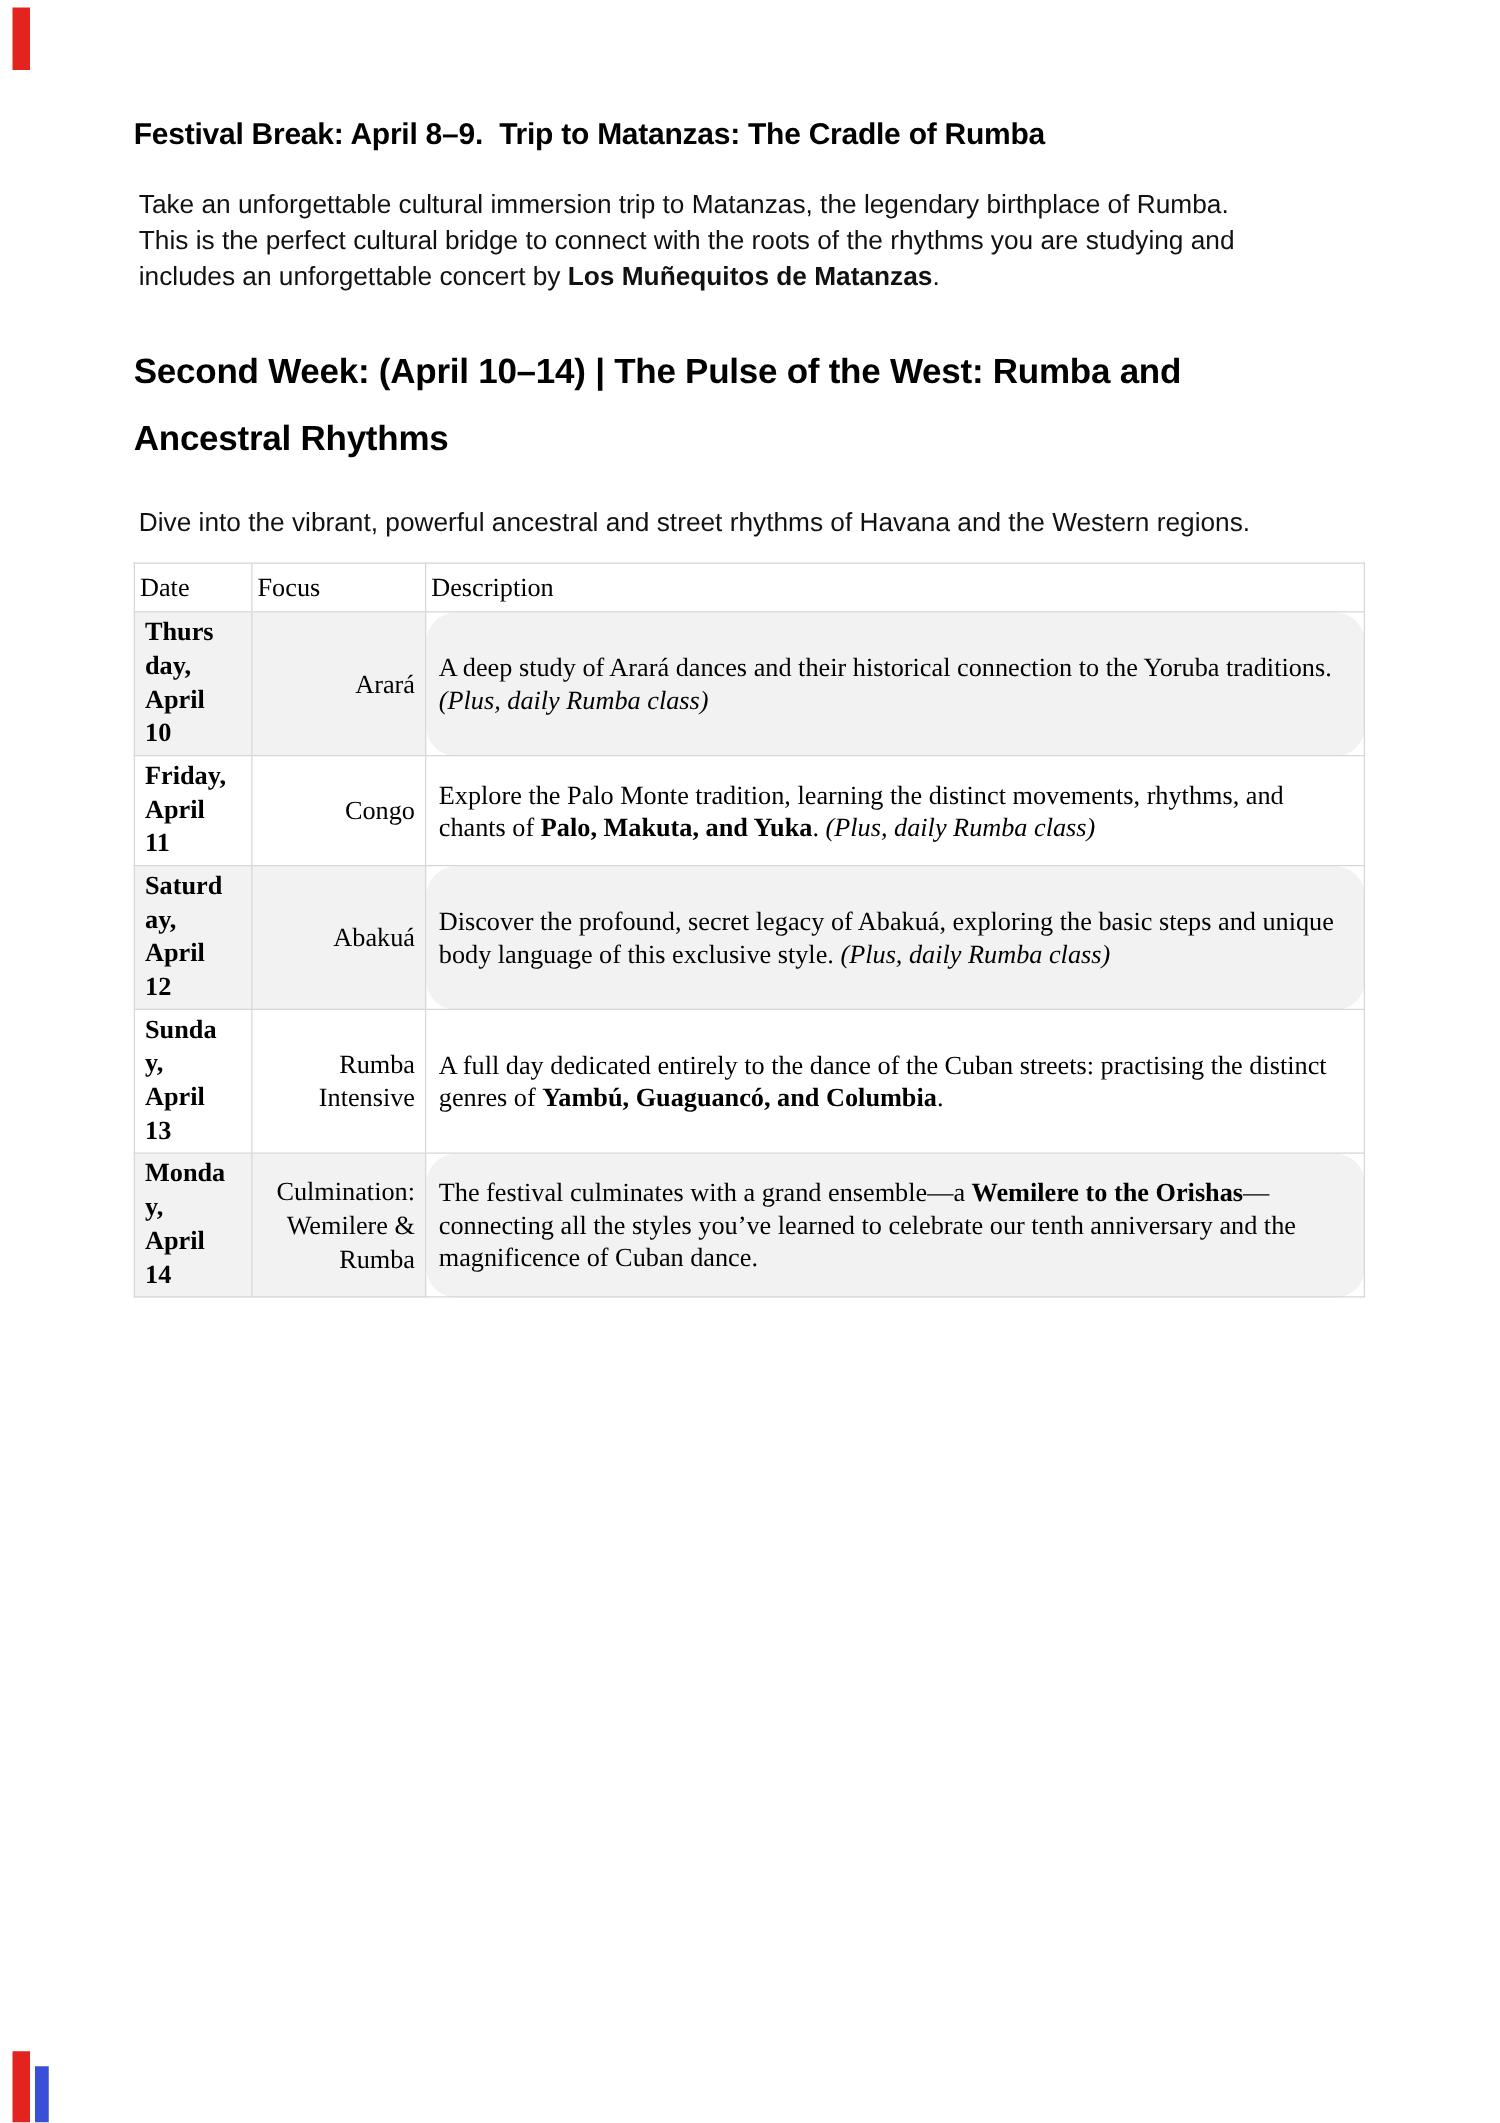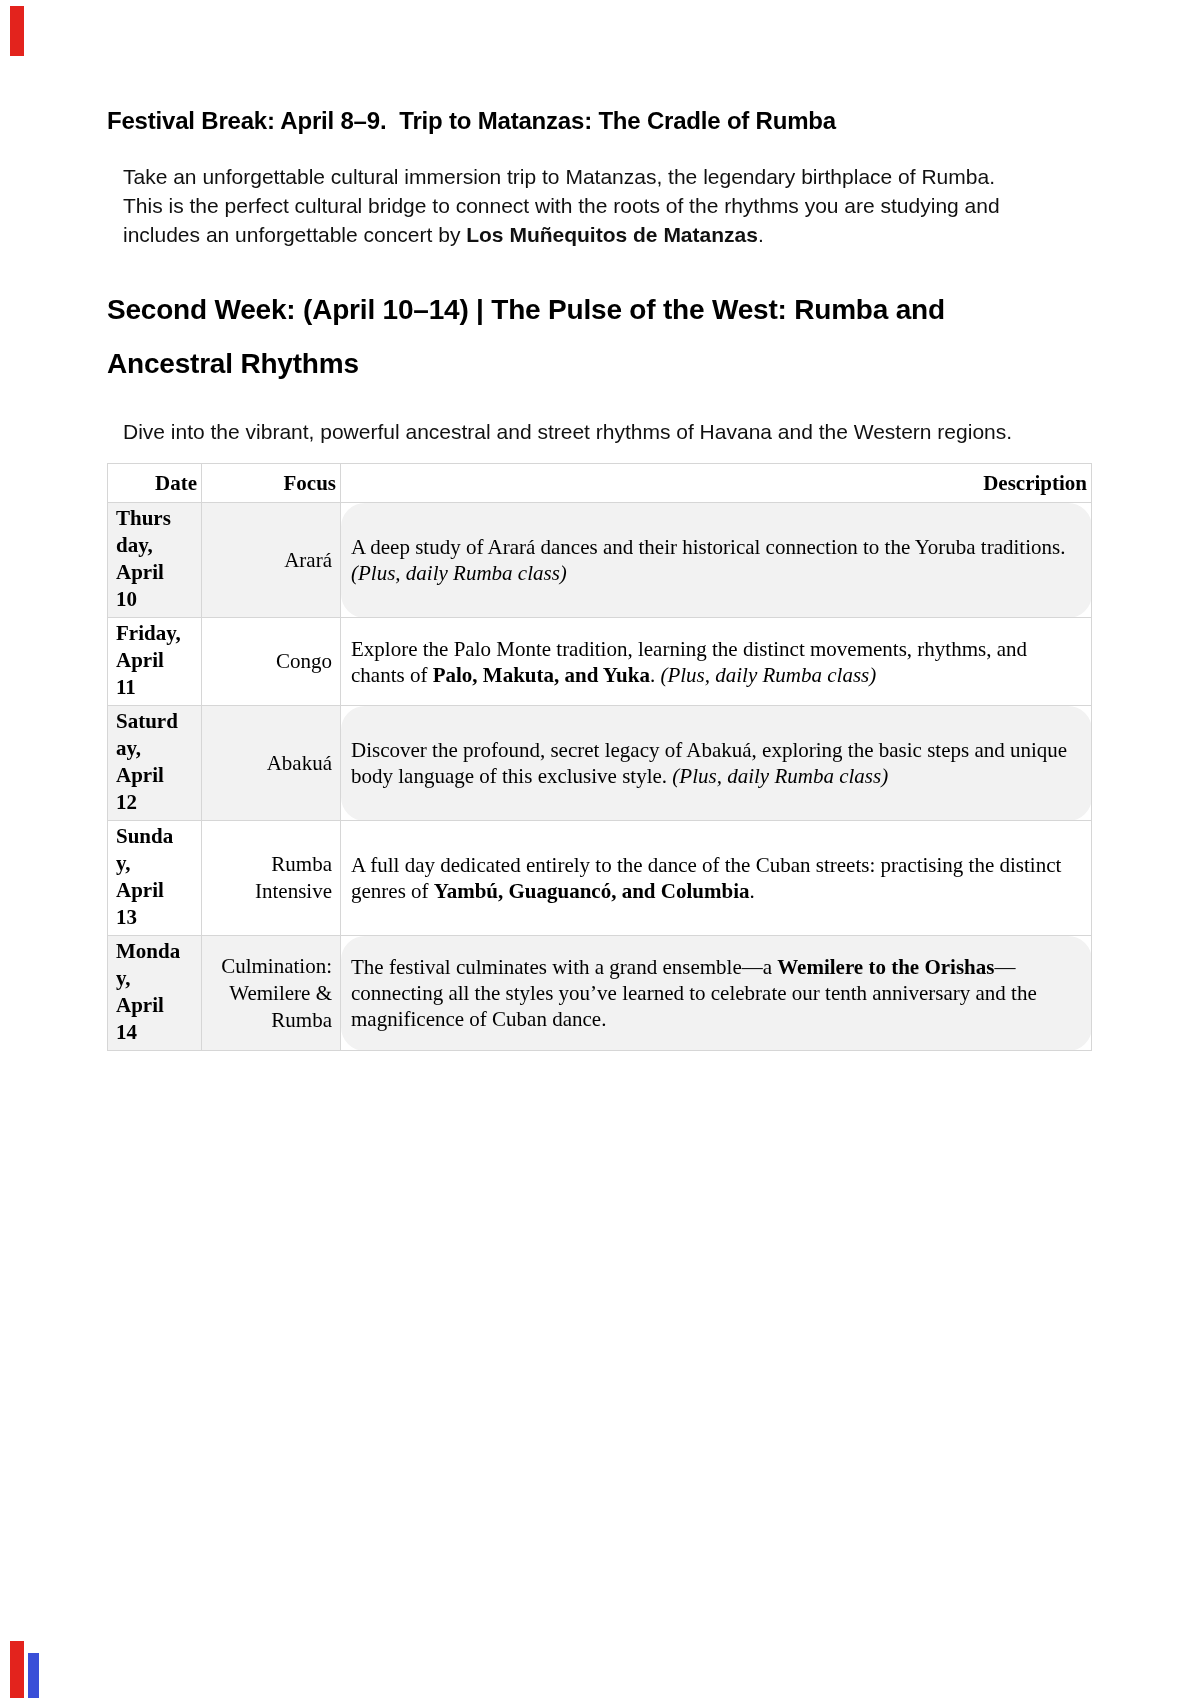--- a/index.html
+++ b/index.html
@@ -13,32 +13,32 @@
   }
   *{margin:0;padding:0;box-sizing:border-box;}
   html,body{width:1200px;height:1698px;background:var(--page-background);overflow:hidden;}
   body{position:relative;font-family:"Liberation Sans","DejaVu Sans",sans-serif;color:var(--text-color);}
 
   .artifact{position:absolute;}
   .artifact.red-top{left:10px;top:6px;width:14px;height:50px;background:var(--artifact-red);}
   .artifact.red-bottom{left:10px;bottom:0;width:14px;height:57px;background:var(--artifact-red);}
   .artifact.blue-bottom{left:28px;bottom:0;width:11px;height:45px;background:var(--artifact-blue);}
 
-  .content{position:absolute;left:107px;top:106px;width:985px;}
+  .content{position:absolute;left:107px;top:93px;width:985px;}
 
   h3.doc-h3{
     font-size:24px;line-height:30px;font-weight:700;color:#000;
     letter-spacing:-0.2px;margin:0 0 26px 0;white-space:pre-wrap;width:905px;
   }
   h2.doc-h2{
     font-size:28px;line-height:54px;font-weight:700;color:#000;
     letter-spacing:-0.2px;margin:34px 0 26px 0;width:905px;
   }
   p.lead{
-    font-size:21px;line-height:29px;margin:0 0 0 16px;width:905px;
+    font-size:21px;line-height:29px;margin:0 0 0 4px;width:905px;
   }
   p.lead.first{margin-bottom:0;}
   .b{font-weight:700;}
   .i{font-style:italic;}
 
   table.schedule{
     margin-top:17px;
     border-collapse:collapse;
     table-layout:fixed;
     width:984px;
@@ -46,21 +46,21 @@
     font-size:21px;
     color:var(--table-text-color);
   }
   table.schedule col.c-date{width:94px;}
   table.schedule col.c-focus{width:139px;}
   table.schedule col.c-desc{width:751px;}
   table.schedule th, table.schedule td{
     border:1px solid var(--table-border-color);
   }
   table.schedule th{
-    font-weight:700;text-align:right;padding:6px 4px;line-height:26px;
+    font-weight:400;text-align:left;padding:6px 4px;line-height:26px;
     background:#ffffff;
   }
   td.cell-date{
     font-weight:700;vertical-align:top;
     padding:2px 20px 4px 8px;line-height:27px;
     overflow-wrap:break-word;word-wrap:break-word;margin-top:16px;
   }
   td.cell-focus{
     vertical-align:middle;padding:4px 8px;line-height:27px;
     overflow-wrap:break-word;word-wrap:break-word;text-align:right;

